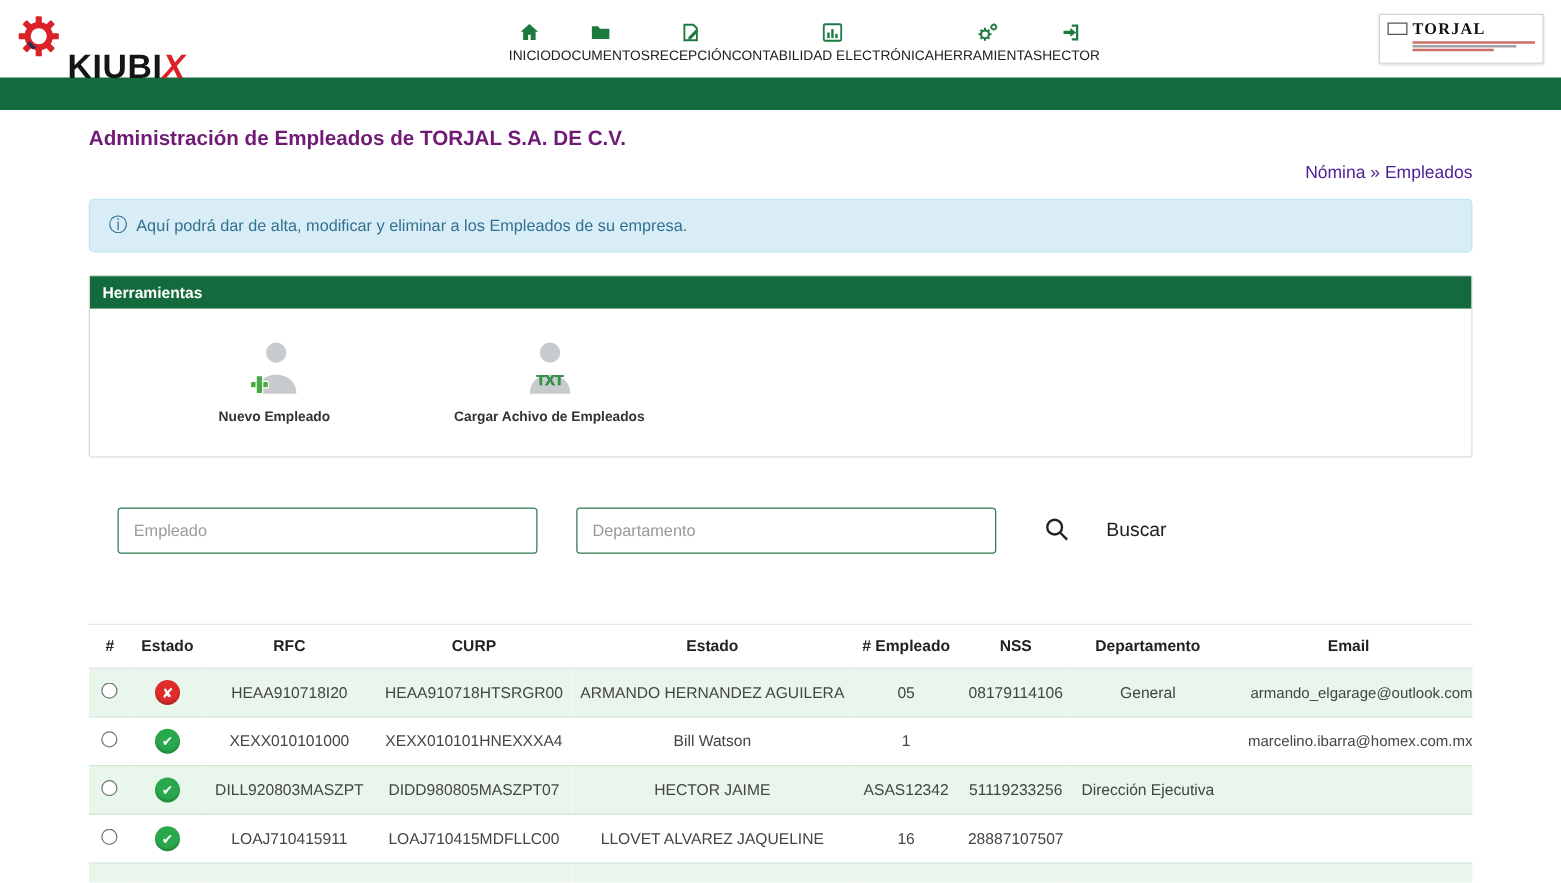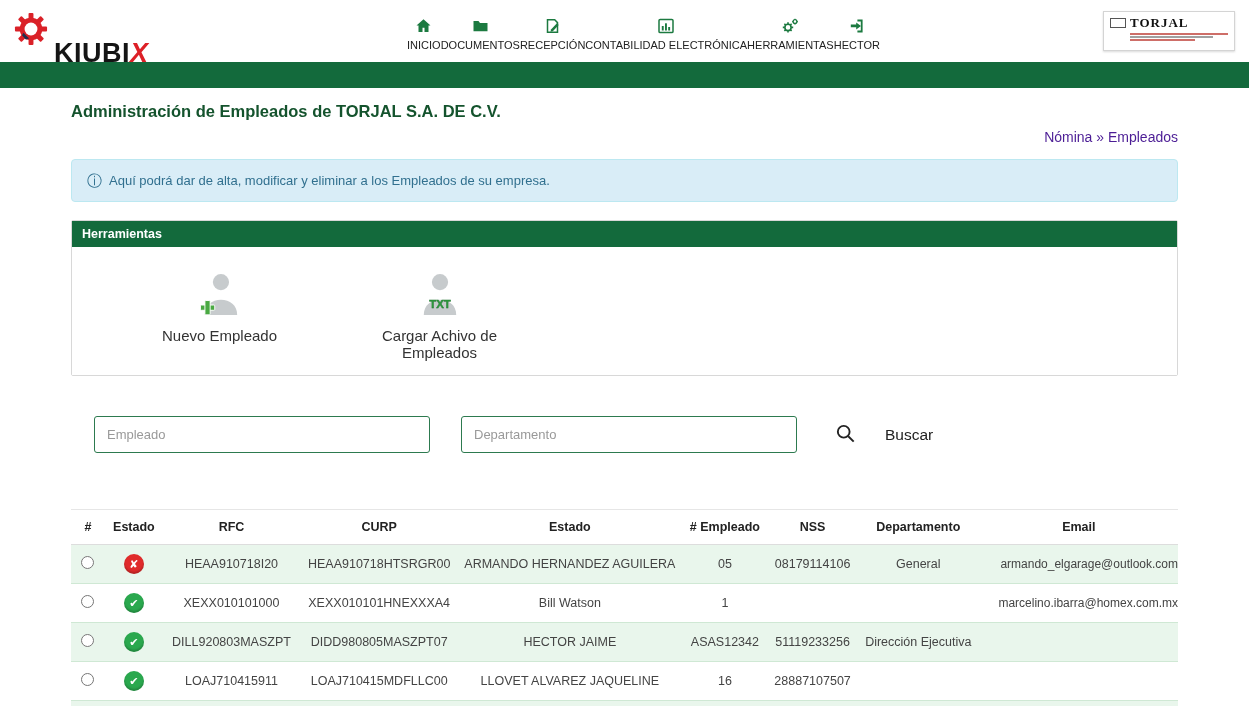--- a/index.html
+++ b/index.html
@@ -44,21 +44,21 @@
   .pl-mark { width: 16px; height: 10px; border: 1px solid #555; font-size: 5px; line-height: 9px; text-align: center; color: #555; }
   .pl-name { font-family: "Liberation Serif", serif; font-weight: bold; font-size: 13px; letter-spacing: 1px; color: #111; }
   .pl-lines { margin-top: 2px; }
   .pl-line { height: 2px; margin: 1px 0 0 20px; background: #c24a42; opacity: .8; }
   .pl-line:nth-child(2) { background: #888; width: 70%; }
   .pl-line:nth-child(3) { background: #c24a42; width: 55%; }
   
   .green-strip { height: 26px; background: #136a3c; }
   
   .container { width: 1135px; margin: 0 auto; padding: 14px 14px 0 14px; background: #fff; }
-  .page-title { font-size: 16.5px; font-weight: bold; color: #14532d; }
+  .page-title { font-size: 16.5px; font-weight: bold; color: #701a75; }
   .breadcrumb { margin-top: 8px; font-size: 14px; color: #4c1d95; text-align: right; }
   .alert-info {
     margin-top: 14px;
     background: #d9edf7;
     border: 1px solid #bce8f1;
     border-radius: 4px;
     padding: 13px 15px;
     color: #31708f;
     font-size: 13px;
     display: flex; align-items: center; gap: 7px;
@@ -66,21 +66,21 @@
   .alert-info .i-icon { font-size: 15px; line-height: 1; }
   
   .panel { margin-top: 18px; border: 1px solid #d8d8d8; border-radius: 2px; }
   .panel-header {
     background: #136a3c; color: #fff;
     font-size: 12.5px; font-weight: bold;
     padding: 6px 10px;
   }
   .panel-body { background: #fff; padding: 24px 0 14px 60px; display: flex; gap: 45px; min-height: 118px; }
   .tool-action { width: 175px; text-align: center; cursor: pointer; }
-  .tool-action .t-label { font-size: 15px; color: #333; margin-top: 4px; }
+  .tool-action .t-label { font-size: 11px; color: #333; margin-top: 4px; font-weight: bold; }
   
   .search-row { margin-top: 40px; display: flex; align-items: center; padding-left: 23px; }
   .search-input {
     width: 336px; height: 37px;
     border: 1px solid #2d7a4f; border-radius: 3px;
     padding: 0 12px; font-size: 13px; color: #333;
     font-family: "Liberation Sans", sans-serif;
     outline: none;
   }
   .search-input::placeholder { color: #999; }

